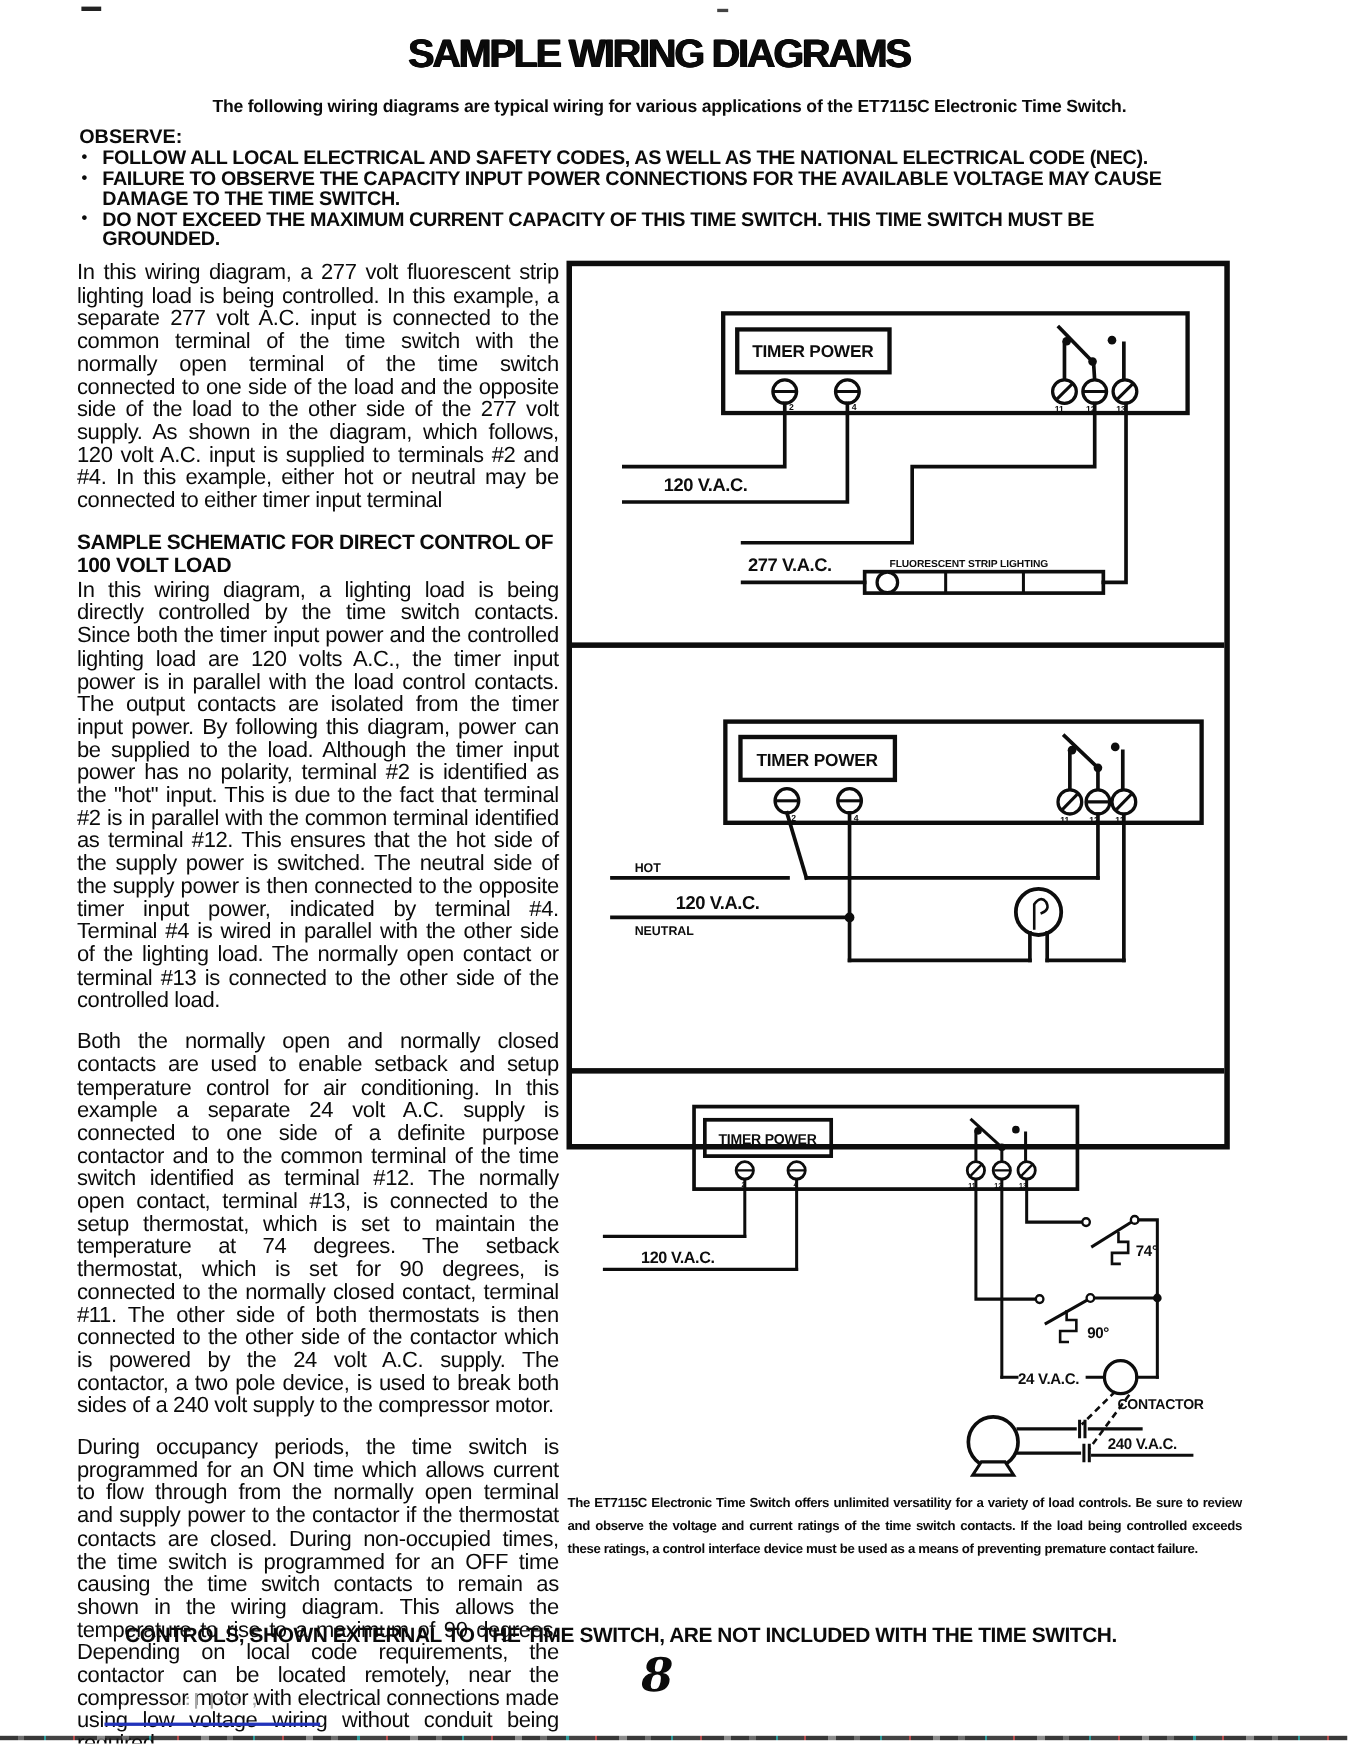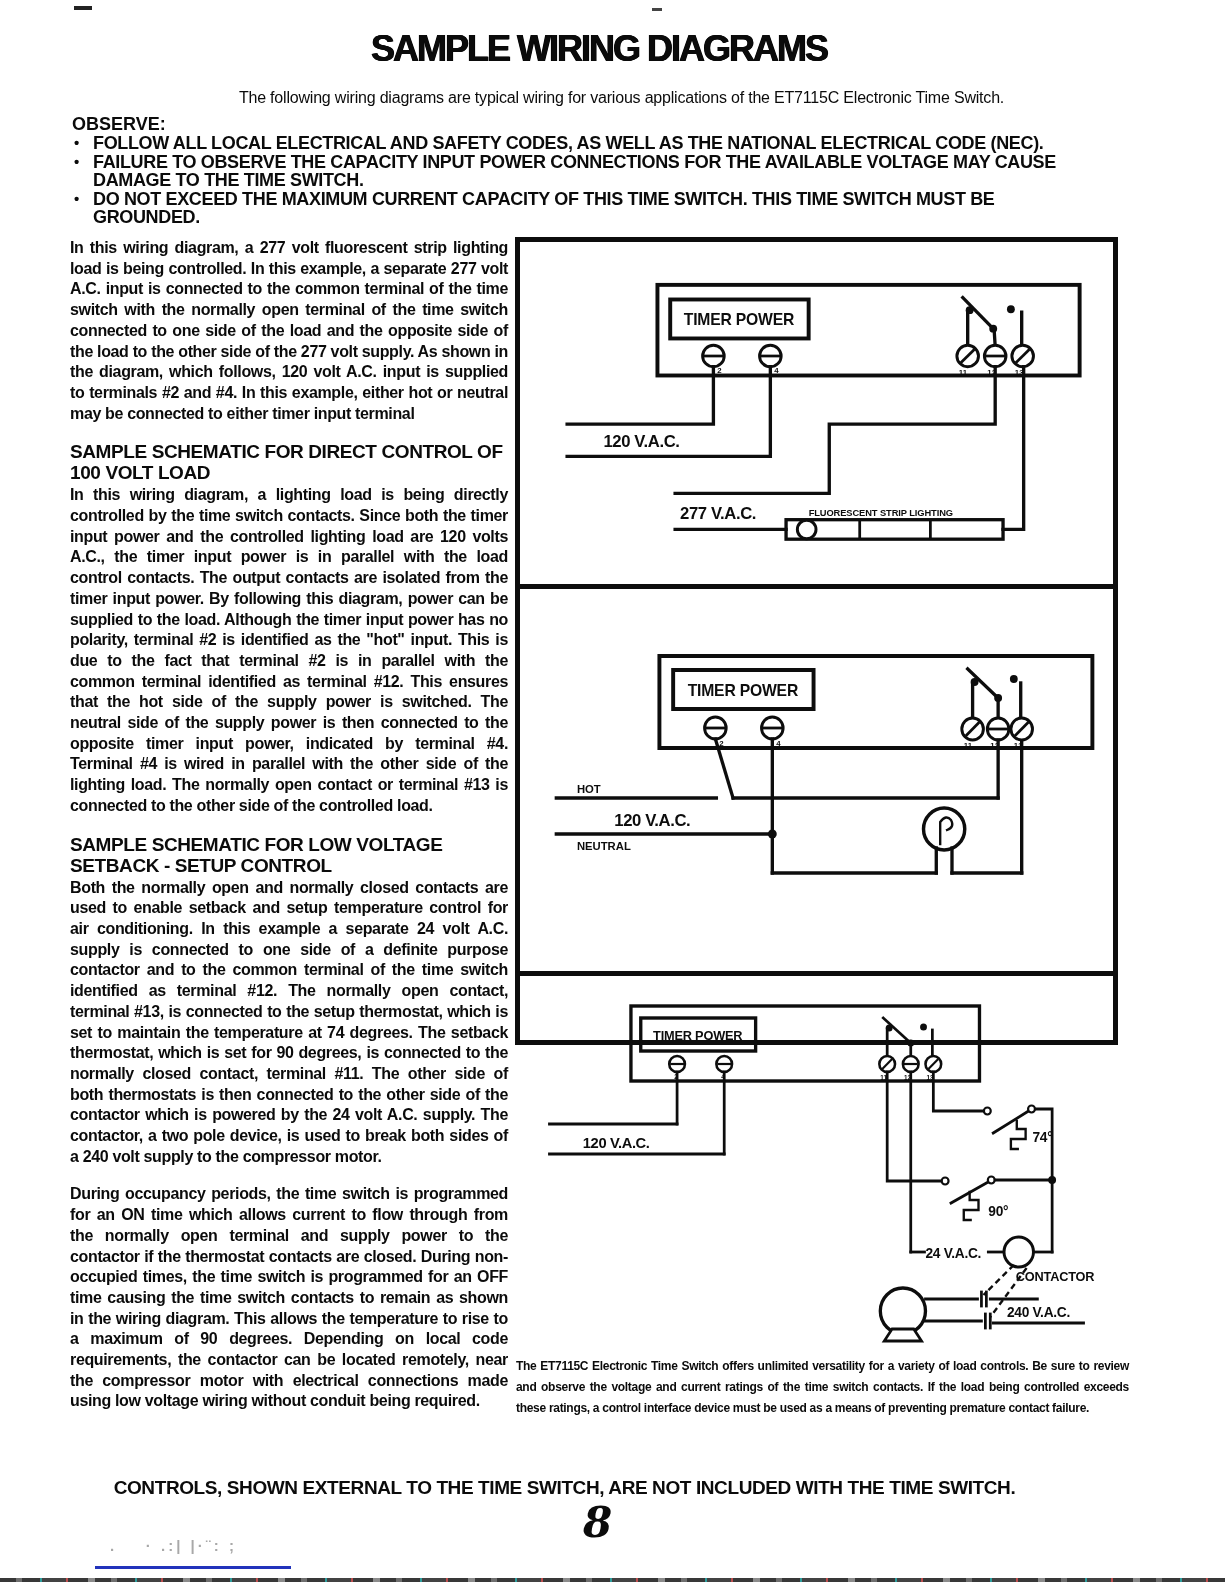--- a/index.html
+++ b/index.html
@@ -10,38 +10,38 @@
   }
   .abs{position:absolute;}
   
   .title{
     left:109px;top:28px;width:980px;text-align:center;
     font-size:36px;font-weight:bold;letter-spacing:-2px;
     text-shadow:0.6px 0 0 #000,-0.6px 0 0 #000;
     white-space:nowrap;
   }
   .subtitle{
-    left:89px;top:89px;width:1065px;text-align:center;
-    font-size:16px;font-weight:normal;letter-spacing:-0.2px;
+    left:76px;top:89px;width:1065px;text-align:center;
+    font-size:16px;font-weight:bold;letter-spacing:-0.2px;
   }
   .caution{left:72px;top:115px;width:985px;}
   .caution-heading{font-size:18px;font-weight:bold;line-height:19px;}
   .caution-item{
     position:relative;padding-left:21px;
     font-size:18px;font-weight:bold;line-height:18.6px;letter-spacing:-0.35px;
   }
   .caution-item .bullet{position:absolute;left:2px;top:0;font-size:15px;}
   
   .col-left{left:70px;top:238px;width:438px;}
   .section{margin-bottom:17px;}
   .section h3{
     margin:0 0 2px 0;font-size:19px;font-weight:bold;line-height:21px;letter-spacing:-0.4px;
   }
   .section p{
-    margin:0;font-size:16px;font-weight:bold;line-height:20.7px;
+    margin:0;font-size:20px;font-weight:normal;line-height:20.7px;
     letter-spacing:-0.35px;text-align:justify;
   }
   
   .diagram-panel{
     left:515px;top:237px;width:603px;height:808px;
     border:5px solid #0d0d0d;box-sizing:border-box;background:#fff;
   }
   .diag{display:block;width:100%;}
   .diag + .diag{border-top:5px solid #0d0d0d;}
   .diag svg{display:block;width:100%;height:100%;}
@@ -119,21 +119,20 @@
 
 <div class="abs col-left">
   <div class="section">
     <p>In this wiring diagram, a 277 volt fluorescent strip lighting load is being controlled. In this example, a separate 277 volt A.C. input is connected to the common terminal of the time switch with the normally open terminal of the time switch connected to one side of the load and the opposite side of the load to the other side of the 277 volt supply. As shown in the diagram, which follows, 120 volt A.C. input is supplied to terminals #2 and #4. In this example, either hot or neutral may be connected to either timer input terminal</p>
   </div>
   <div class="section">
     <h3>SAMPLE SCHEMATIC FOR DIRECT CONTROL OF 100 VOLT LOAD</h3>
     <p>In this wiring diagram, a lighting load is being directly controlled by the time switch contacts. Since both the timer input power and the controlled lighting load are 120 volts A.C., the timer input power is in parallel with the load control contacts. The output contacts are isolated from the timer input power. By following this diagram, power can be supplied to the load. Although the timer input power has no polarity, terminal #2 is identified as the "hot" input. This is due to the fact that terminal #2 is in parallel with the common terminal identified as terminal #12. This ensures that the hot side of the supply power is switched. The neutral side of the supply power is then connected to the opposite timer input power, indicated by terminal #4. Terminal #4 is wired in parallel with the other side of the lighting load. The normally open contact or terminal #13 is connected to the other side of the controlled load.</p>
   </div>
   <div class="section">
-    <h3>SAMPLE SCHEMATIC FOR LOW VOLTAGE SETBACK - SETUP CONTROL</h3>
     <p>Both the normally open and normally closed contacts are used to enable setback and setup temperature control for air conditioning. In this example a separate 24 volt A.C. supply is connected to one side of a definite purpose contactor and to the common terminal of the time switch identified as terminal #12. The normally open contact, terminal #13, is connected to the setup thermostat, which is set to maintain the temperature at 74 degrees. The setback thermostat, which is set for 90 degrees, is connected to the normally closed contact, terminal #11. The other side of both thermostats is then connected to the other side of the contactor which is powered by the 24 volt A.C. supply. The contactor, a two pole device, is used to break both sides of a 240 volt supply to the compressor motor.</p>
   </div>
   <div class="section">
     <p>During occupancy periods, the time switch is programmed for an ON time which allows current to flow through from the normally open terminal and supply power to the contactor if the thermostat contacts are closed. During non-occupied times, the time switch is programmed for an OFF time causing the time switch contacts to remain as shown in the wiring diagram. This allows the temperature to rise to a maximum of 90 degrees. Depending on local code requirements, the contactor can be located remotely, near the compressor motor with electrical connections made using low voltage wiring without conduit being required.</p>
   </div>
 </div>
 
 <div class="abs diagram-panel">
 
   <div class="diag d1">

